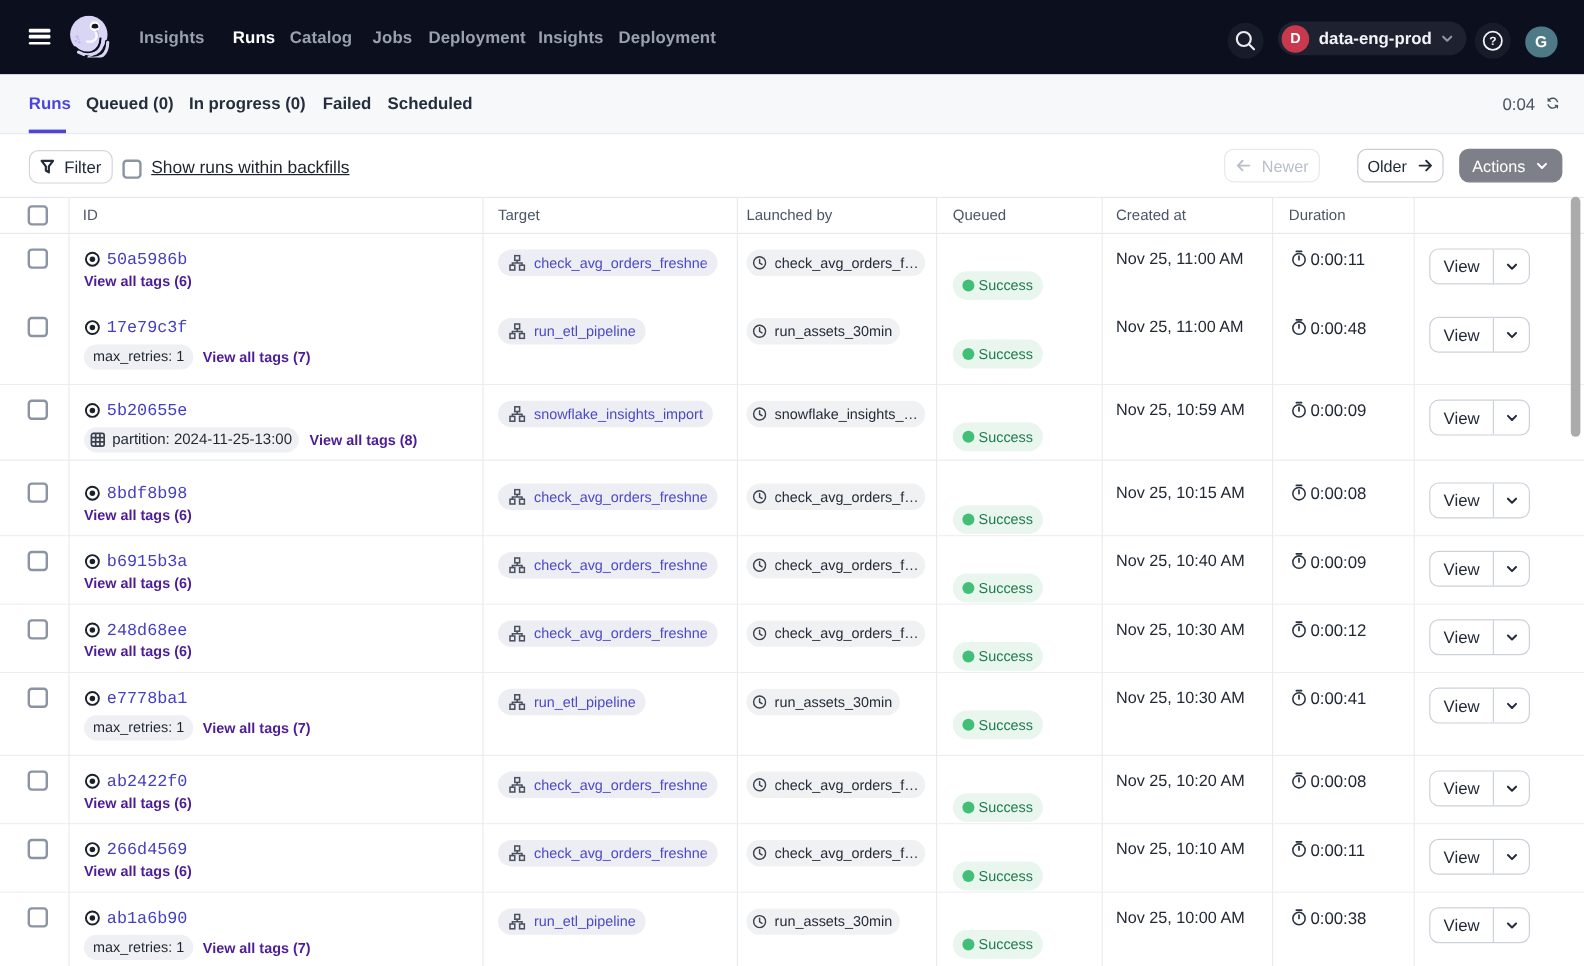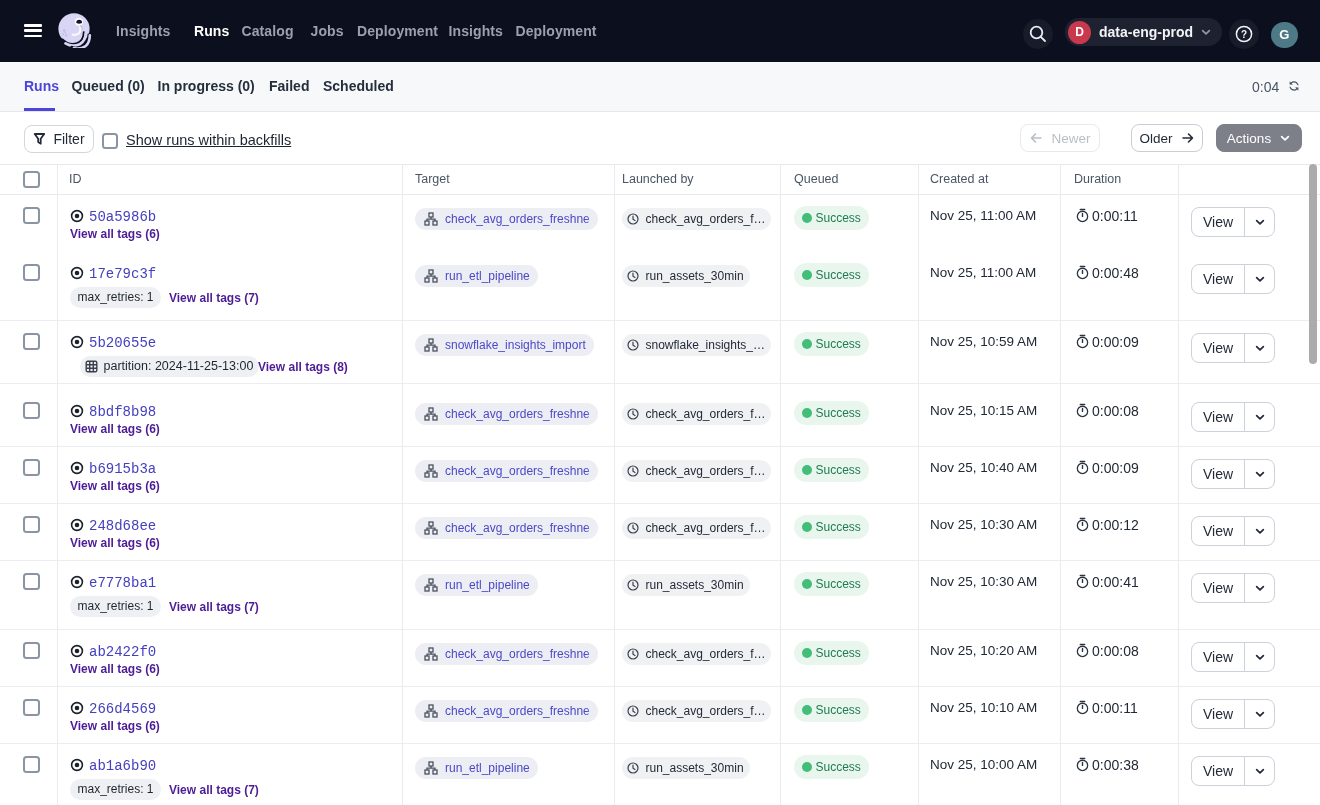--- a/index.html
+++ b/index.html
@@ -48,21 +48,21 @@
 .tagpill.part span { font-size:12.5px; }
 .pill { position:absolute; height:22px; border-radius:11px; display:flex; align-items:center; overflow:hidden; }
 .tpill { background:#edeef4; padding:0 8px 0 9px; gap:7px; }
 .tpill .ptxt { font-size:12px; color:#4b48c8; white-space:nowrap; }
 .tpill .ptxt.masked { width:153px; overflow:hidden; -webkit-mask-image:linear-gradient(90deg,#000 141px,transparent 152px); mask-image:linear-gradient(90deg,#000 141px,transparent 152px); }
 .lpill { background:#f0f1f3; padding:0 6px 0 5px; gap:6.5px; }
 .lpill:has(.trunc) { padding-right:4px; }
 .lpill .ltxt { font-size:12px; color:#232b38; white-space:nowrap; }
 .lpill .ltxt.trunc { max-width:121px; overflow:hidden; text-overflow:ellipsis; }
 .pill svg { flex:none; }
-.spill { position:absolute; height:24px; border-radius:12px; background:#e9f6ee; display:flex; align-items:center; padding:0 8px 0 7.5px; gap:4px; font-size:12px; color:#1f7b4f; }
+.spill { position:absolute; height:24px; border-radius:12px; background:#e9f6ee; display:flex; align-items:center; padding:0 8px 0 7.5px; gap:4px; font-size:12px; color:#1f7b4f;margin-top:20px; }
 .dot { width:10px; height:10px; border-radius:50%; background:#41be77; }
 .created { position:absolute; font-size:13.5px; color:#222936; line-height:20px; }
 .viewbtn { position:absolute; width:84px; height:30px; border:1px solid #ccd1da; border-radius:8px; background:#fff; display:flex; }
 .vb1 { width:53px; height:100%; display:flex; align-items:center; justify-content:center; font-size:14px; color:#232b38; border-right:1px solid #ccd1da; }
 .vb2 { flex:1; display:flex; align-items:center; justify-content:center; }
 .scrollbar { position:absolute; left:1309px; top:164px; width:8px; height:200px; border-radius:4px; background:#ababab; z-index:50; }
 </style></head>
 <body>
 <div class="hdr">
   <div class="burger">
@@ -245,21 +245,21 @@
         </span>
       </span>
     </div>
     <div class="row" style="top:155.5px;height:63px">
       <span class="cbx" style="left:23px;top:12.5px"></span>
       <span class="abs" style="left:69px;top:13.5px"><svg width="16" height="16" viewBox="0 0 16 16" style="">
           <circle cx="8" cy="8" r="5.4" fill="none" stroke="#1b212b" stroke-width="1.6"></circle>
           <circle cx="8" cy="8" r="2.3" fill="#1b212b"></circle>
         </svg></span>
       <a class="runid" style="left:89px;top:12px">5b20655e</a>
-      <span class="tagpill part" style="left:80px;top:35.5px">
+      <span class="tagpill part" style="left:70px;top:35.5px">
         <svg width="13" height="13" viewBox="0 0 13 13" style="">
           <g fill="none" stroke="#39404e" stroke-width="1.4">
             <rect x="1.2" y="1.2" width="10.6" height="10.6" rx="1.6"></rect>
             <path d="M1.2 4.72 H11.8 M1.2 8.28 H11.8 M4.72 1.2 V11.8 M8.28 1.2 V11.8"></path>
           </g>
         </svg>
         <span>partition: 2024-11-25-13:00</span>
       </span>
       <span class="viewtags" style="left:258px;top:38px">View all tags (8)</span>
       <span class="pill tpill" style="left:415px;top:13px;">

